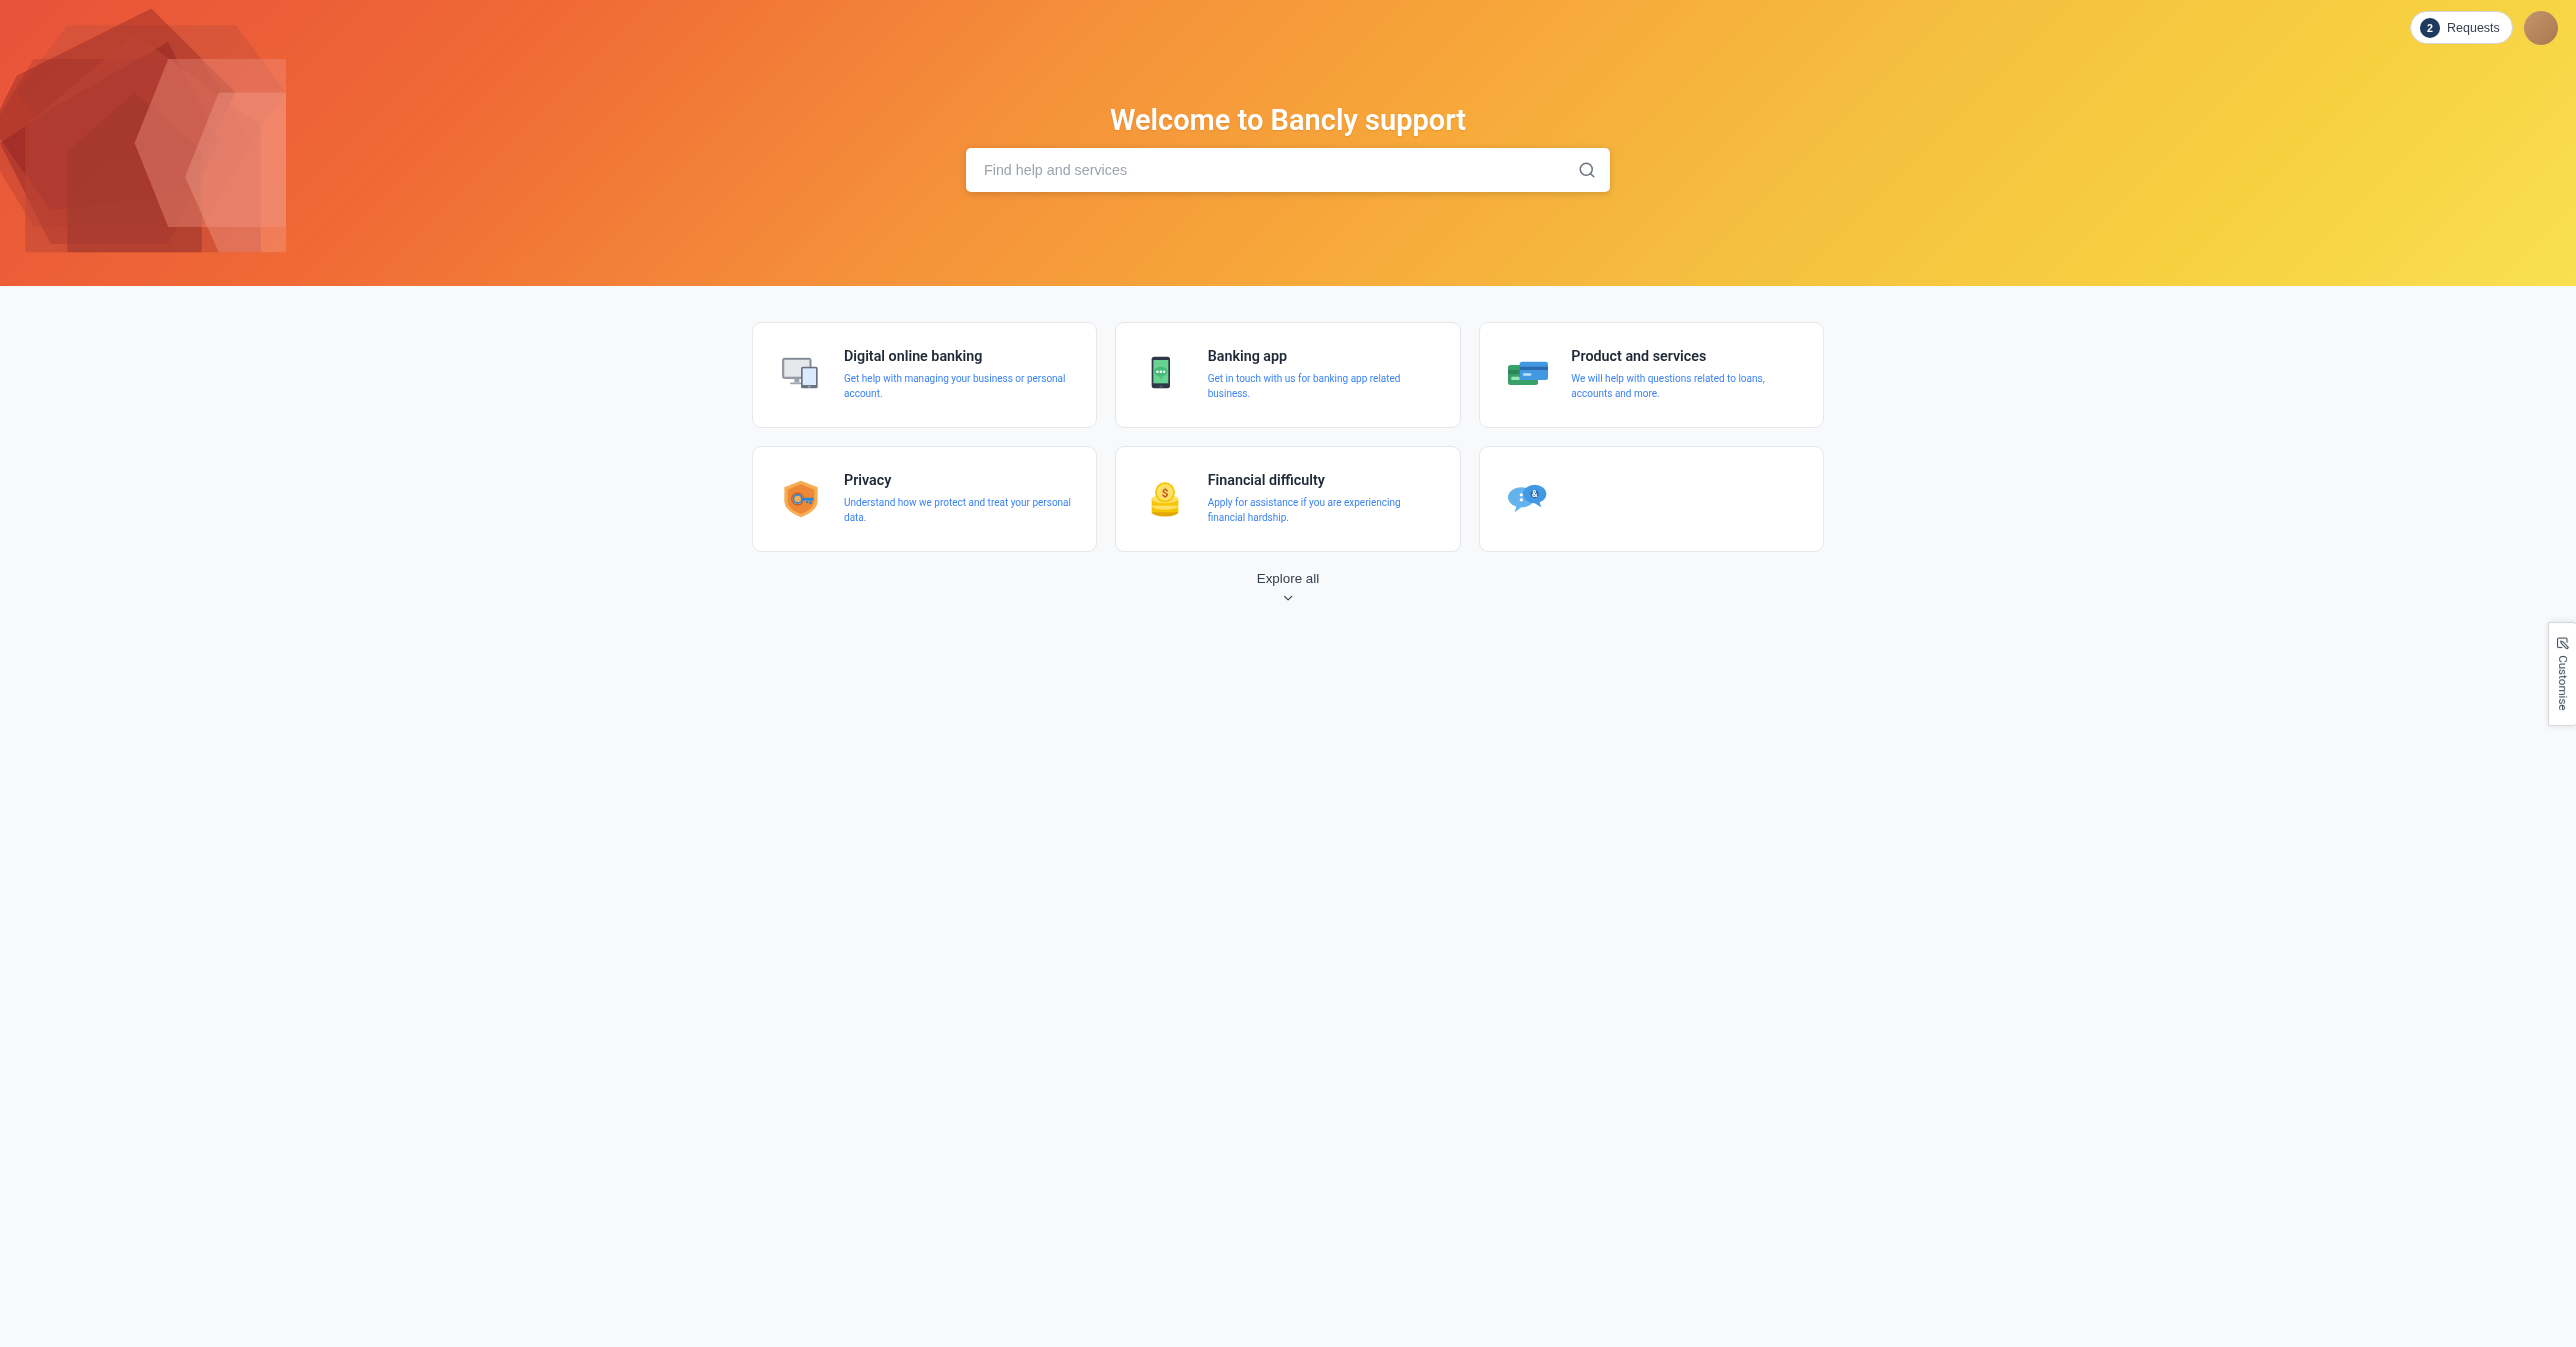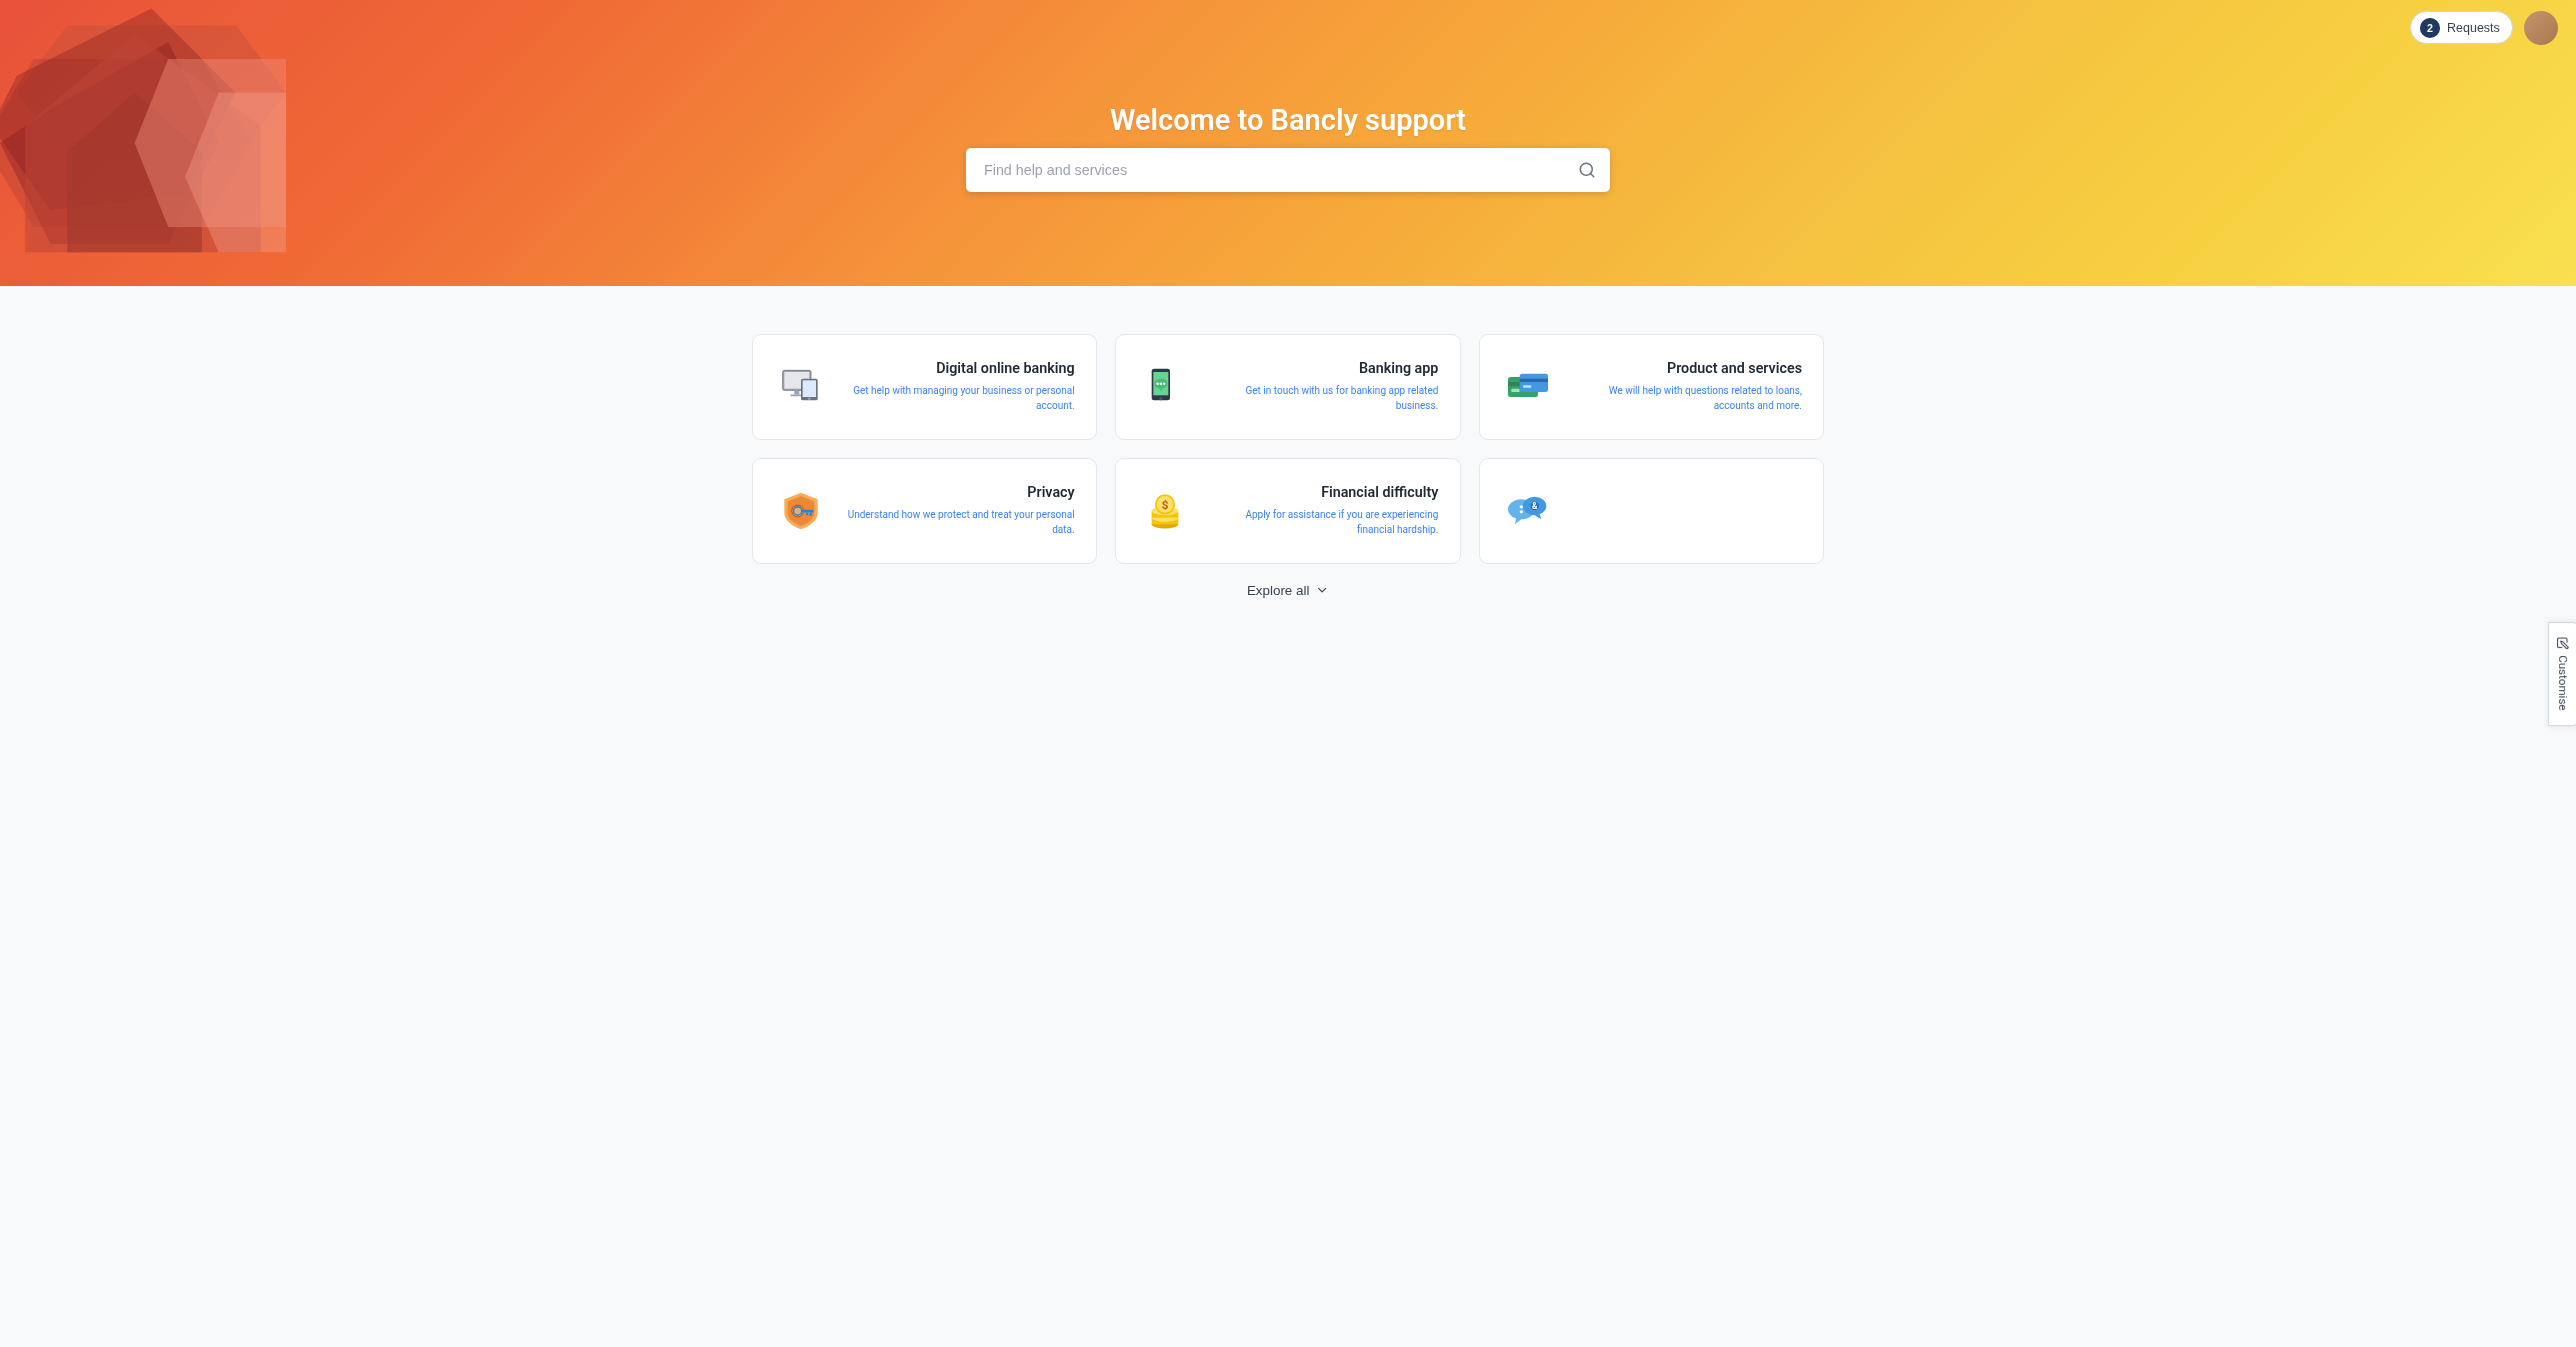--- a/index.html
+++ b/index.html
@@ -151,22 +151,21 @@
       background: #f8f9fa;
       padding: 36px 89px 36px;
       min-height: calc(100vh - 286px);
     }
 
     .cards-grid {
       display: grid;
       grid-template-columns: repeat(3, 1fr);
       gap: 18px;
       max-width: 1073px;
-      margin: 12px auto 18px;
-      text-align: right;
+      margin: 0 auto 18px;
     }
 
     .card {
       background: white;
       border-radius: 9px;
       border: 0.9px solid #e5e7eb;
       padding: 25px 21.5px;
       display: flex;
       align-items: flex-start;
       gap: 16px;
@@ -207,20 +206,21 @@
     .explore-btn {
       background: none;
       border: none;
       color: #374151;
       font-size: 13.4px;
       font-weight: 500;
       cursor: pointer;
       display: inline-flex;
       align-items: center;
       gap: 5.4px;
+      flex-direction: column;
     }
 
     
     .icon-digital svg, .icon-banking svg, .icon-product svg,
     .icon-privacy svg, .icon-financial svg, .icon-general svg {
       width: 50px;
       height: 50px;
     }
 
     

